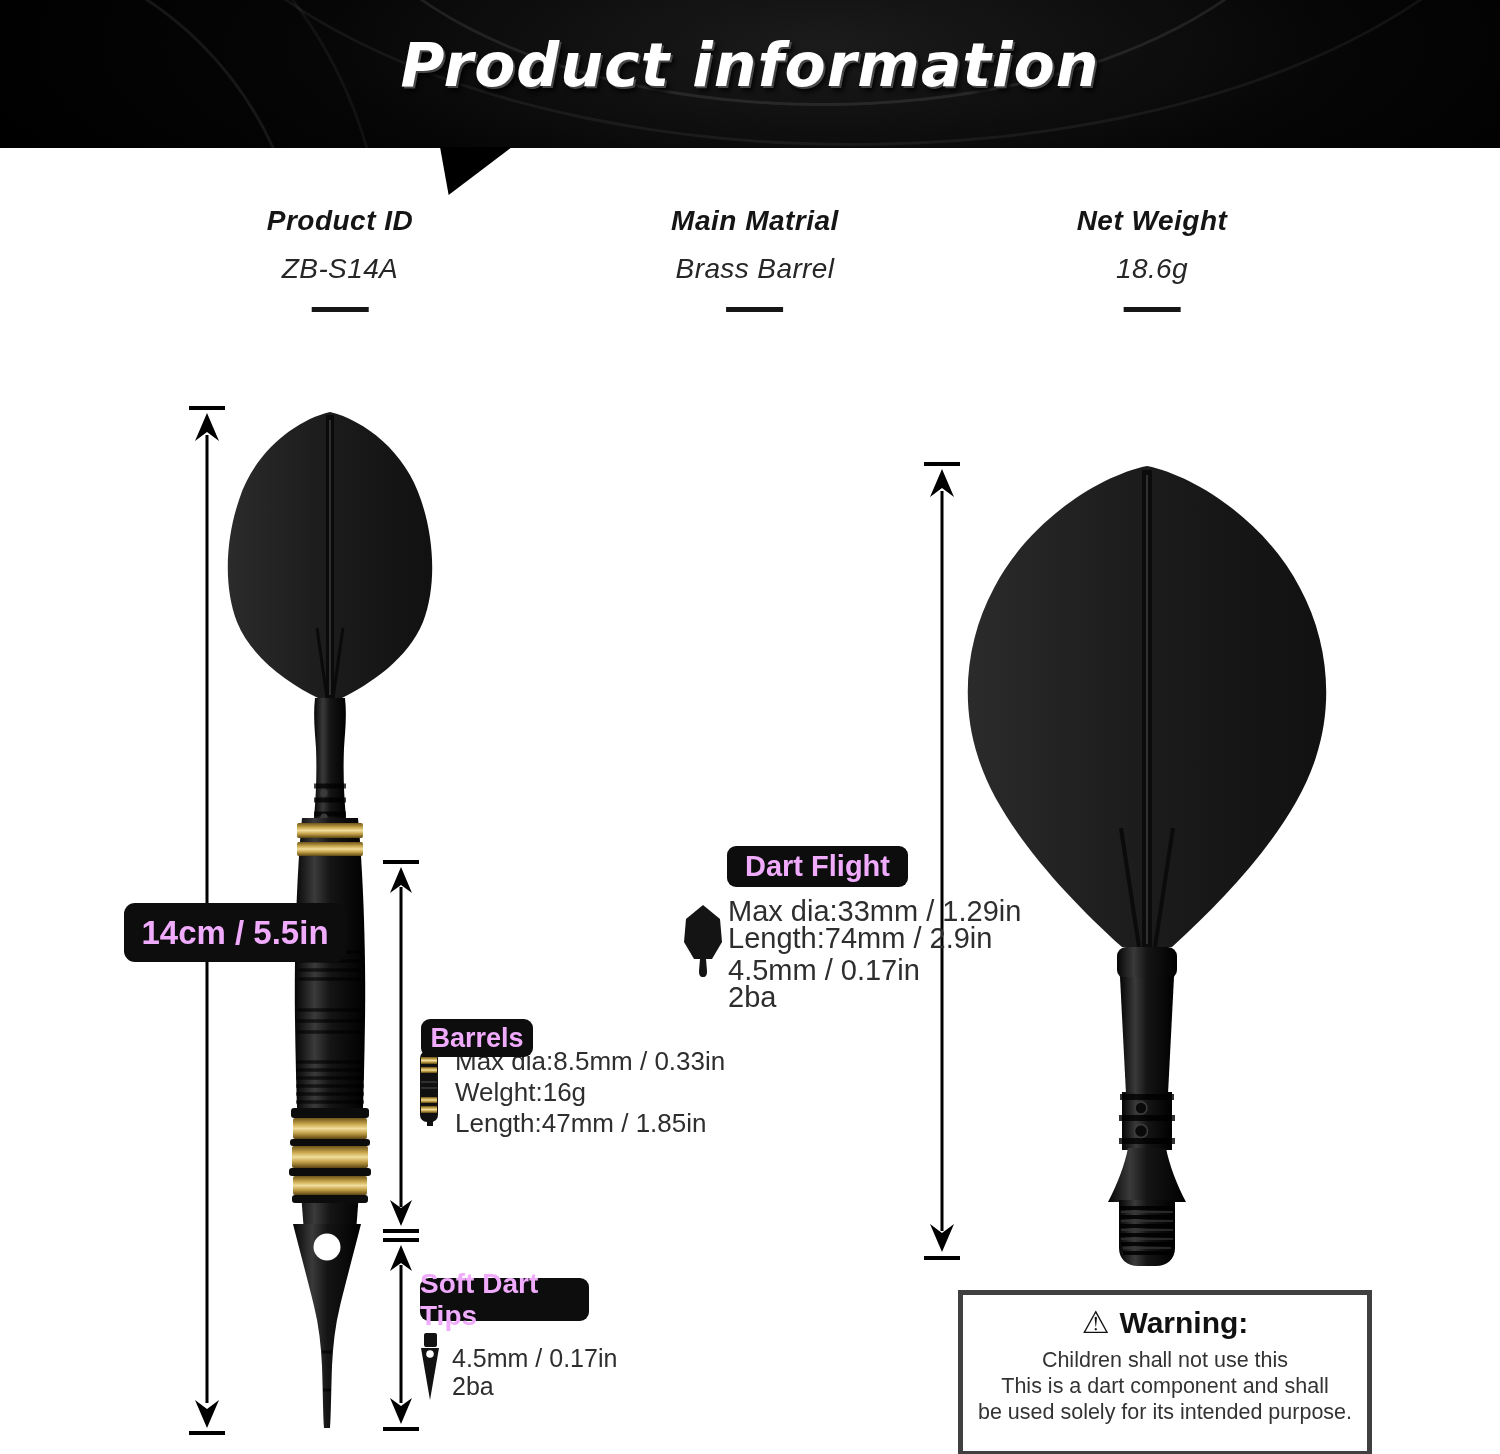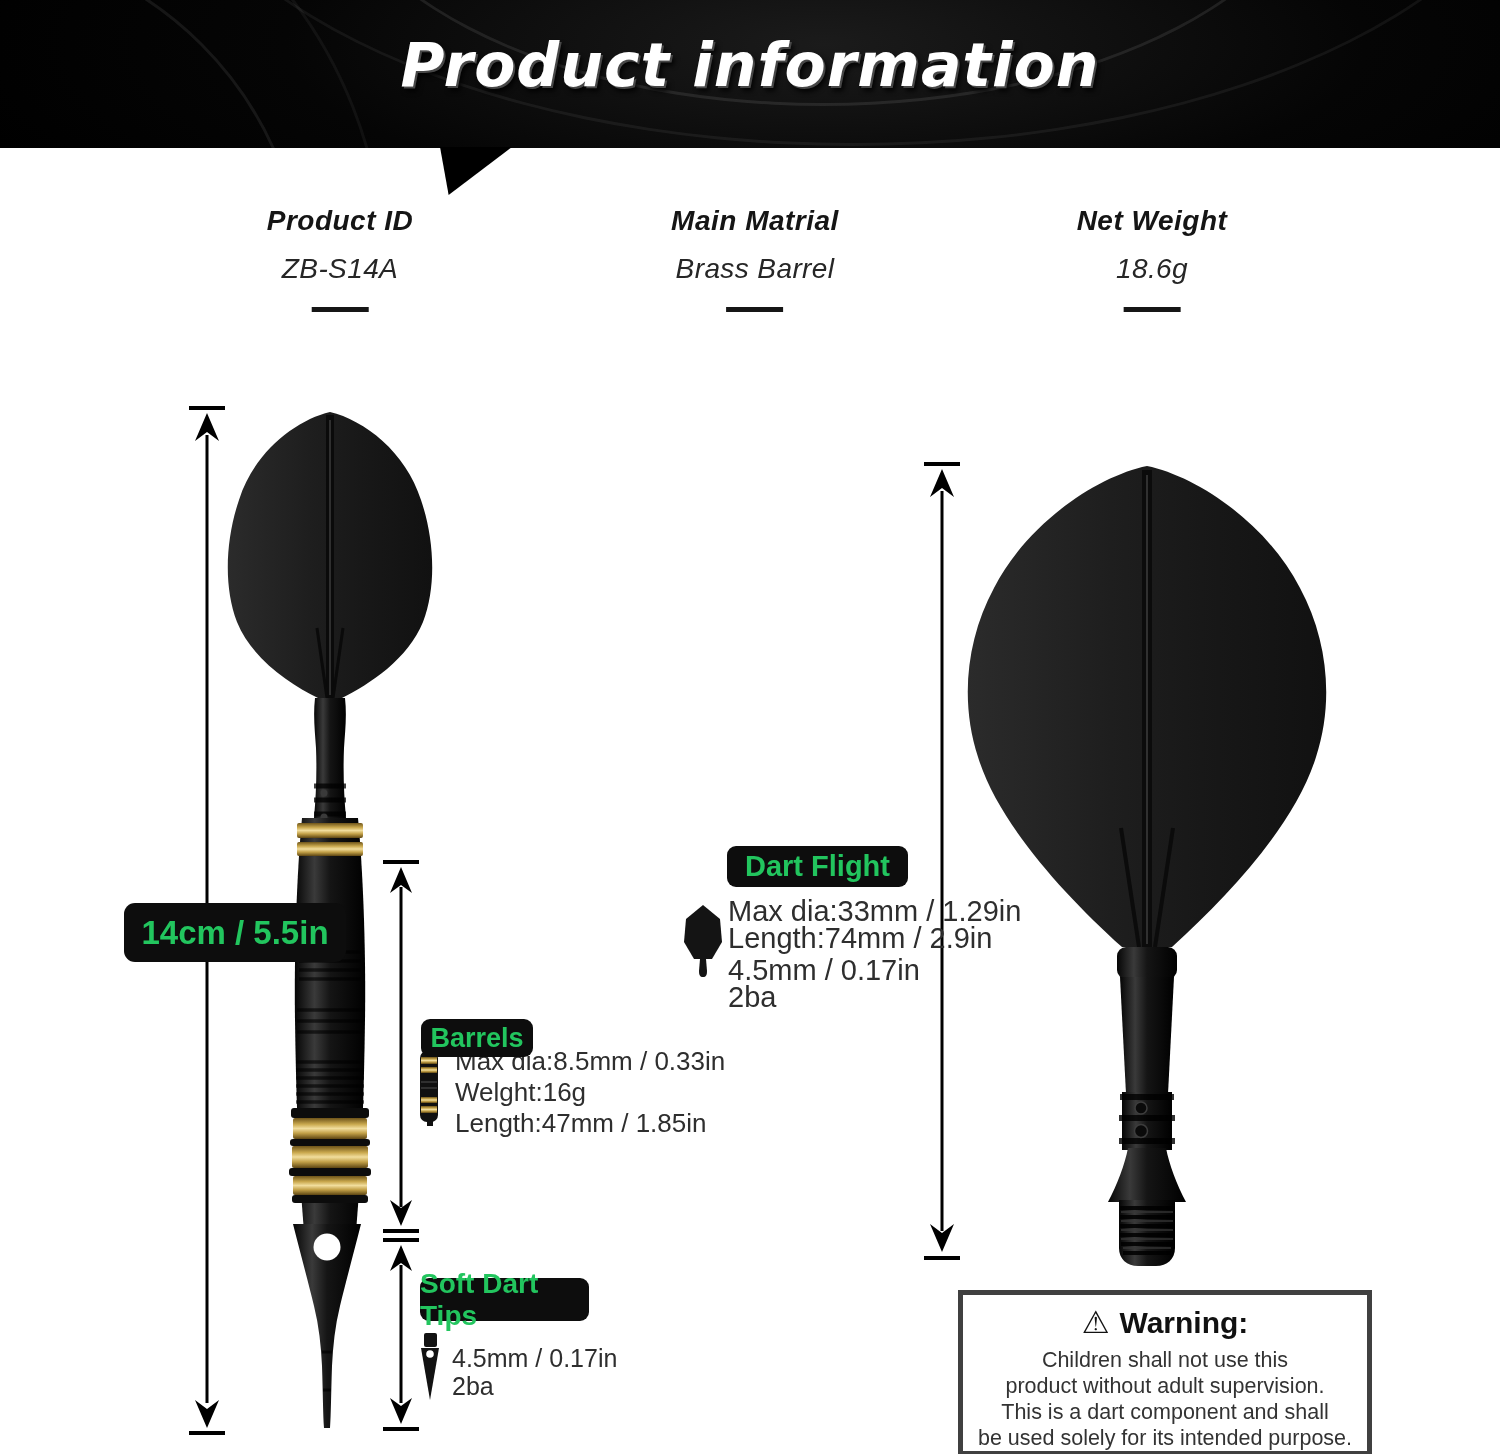--- a/index.html
+++ b/index.html
@@ -25,21 +25,21 @@
   
   .info-col{position:absolute;top:205px;transform:translateX(-50%);text-align:center;}
   .info-col .label{font-style:italic;font-weight:bold;font-size:28px;color:#151515;letter-spacing:.5px;}
   .info-col .value{margin-top:16px;font-size:28px;color:#262626;letter-spacing:.4px;font-style:italic;}
   .info-col .rule{margin:22px auto 0 auto;width:57px;height:5px;background:#161616;}
 
   
   .art{position:absolute;left:0;top:0;pointer-events:none;}
 
   
-  .pill{position:absolute;background:#0d0d0d;color:#22c55e;font-weight:bold;
+  .pill{position:absolute;background:#0d0d0d;color:#f0abfc;font-weight:bold;
         display:flex;align-items:center;justify-content:center;border-radius:9px;z-index:5;}
   .pill-length{left:124px;top:903px;width:222px;height:59px;font-size:33px;border-radius:11px;}
   .pill-barrels{left:421px;top:1003px;width:112px;height:38px;font-size:27px;margin-top:16px;}
   .pill-tips{left:420px;top:1278px;width:169px;height:43px;font-size:28px;}
   .pill-flight{left:727px;top:846px;width:181px;height:41px;font-size:29px;}
 
   .specs{position:absolute;color:#2e2e2e;z-index:4;}
   .specs-barrels{left:455px;top:1046px;font-size:26px;line-height:31px;}
   .specs-flight{left:728px;top:898px;font-size:29px;line-height:27px;}
   .specs-flight .gap{margin-top:5px;}
@@ -291,19 +291,18 @@
     <div class="spec-line gap">4.5mm / 0.17in</div>
     <div class="spec-line">2ba</div>
   </div>
 
   <div class="warning-box">
     <div class="warning-title-row">
       <span class="w-icon">⚠</span><span>Warning:</span>
     </div>
     <div class="warning-body">
       <div>Children shall not use this</div>
-      <div>product without adult supervision.</div>
       <div>This is a dart component and shall</div>
       <div>be used solely for its intended purpose.</div>
     </div>
   </div>
 
 </div>
 
 </body></html>

